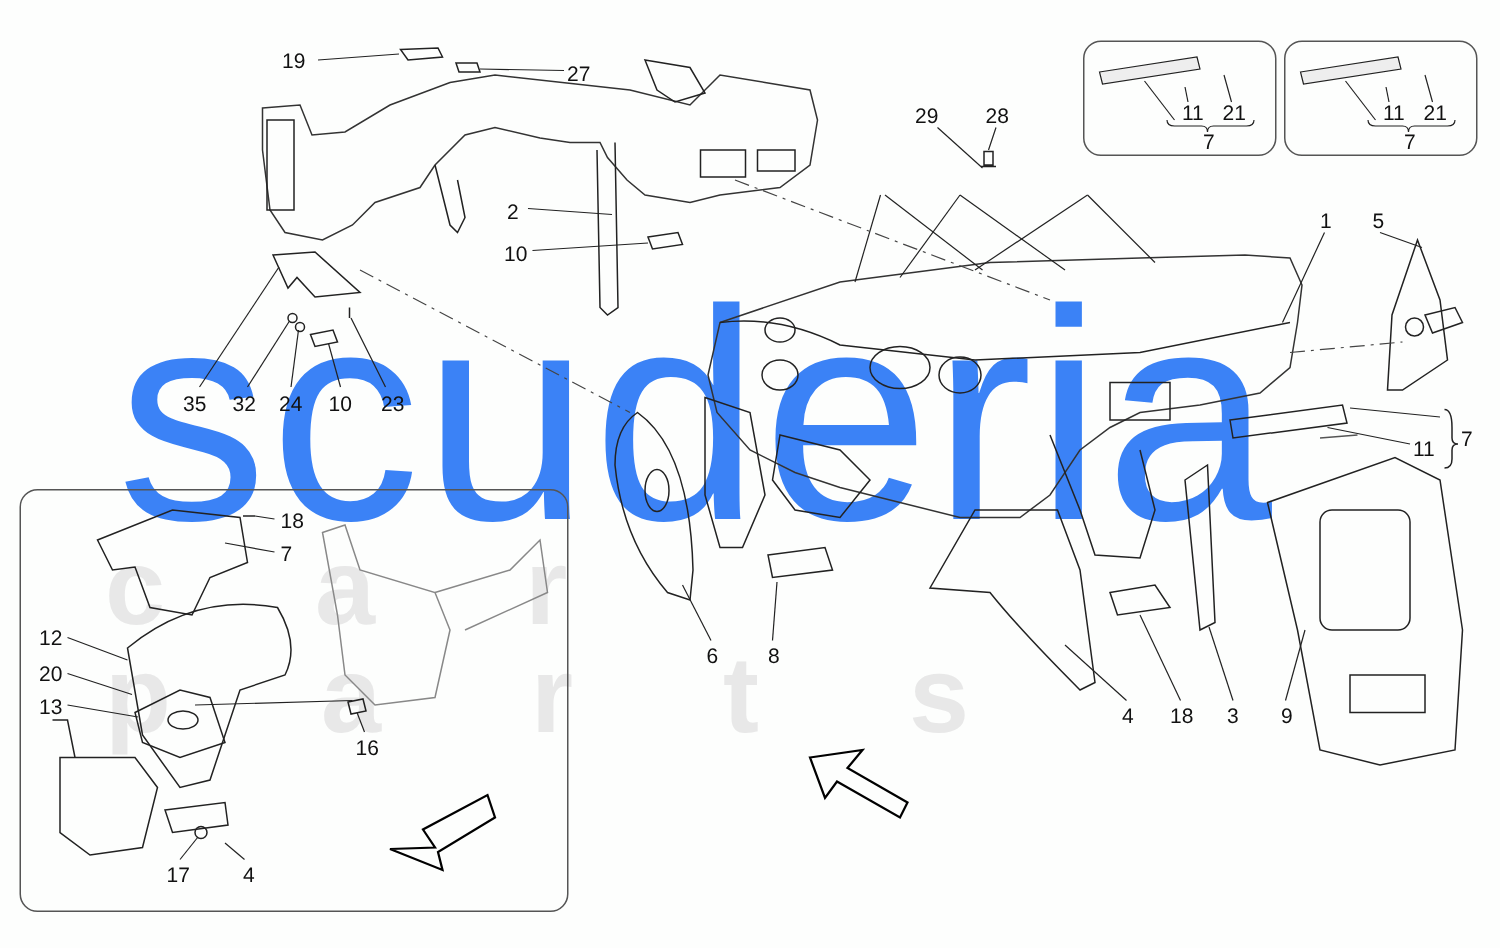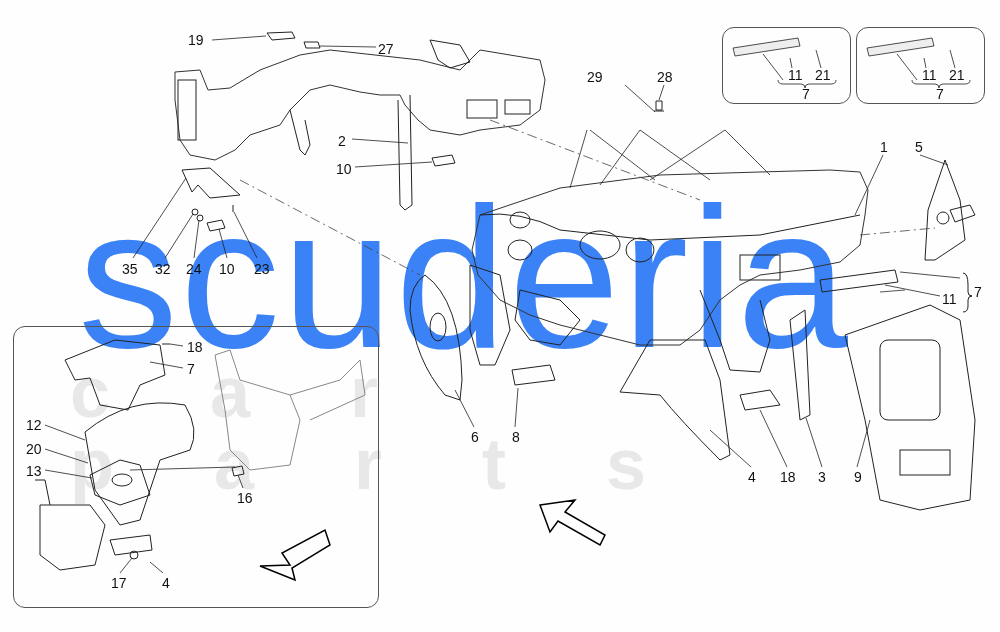--- a/index.html
+++ b/index.html
@@ -175,21 +175,21 @@
 
 <span class="lbl" style="left:188px;top:33px">19</span>
 <span class="lbl" style="left:378px;top:42px">27</span>
 <span class="lbl" style="left:338px;top:134px">2</span>
 <span class="lbl" style="left:336px;top:162px">10</span>
 <span class="lbl" style="left:122px;top:262px">35</span>
 <span class="lbl" style="left:155px;top:262px">32</span>
 <span class="lbl" style="left:186px;top:262px">24</span>
 <span class="lbl" style="left:219px;top:262px">10</span>
 <span class="lbl" style="left:254px;top:262px">23</span>
-<span class="lbl" style="left:587px;top:70px">29</span>
+<span class="lbl" style="left:610px;top:70px">29</span>
 <span class="lbl" style="left:657px;top:70px">28</span>
 <span class="lbl" style="left:880px;top:140px">1</span>
 <span class="lbl" style="left:915px;top:140px">5</span>
 <span class="lbl" style="left:974px;top:285px">7</span>
 <span class="lbl" style="left:942px;top:292px">11</span>
 <span class="lbl" style="left:471px;top:430px">6</span>
 <span class="lbl" style="left:512px;top:430px">8</span>
 <span class="lbl" style="left:748px;top:470px">4</span>
 <span class="lbl" style="left:780px;top:470px">18</span>
 <span class="lbl" style="left:818px;top:470px">3</span>

